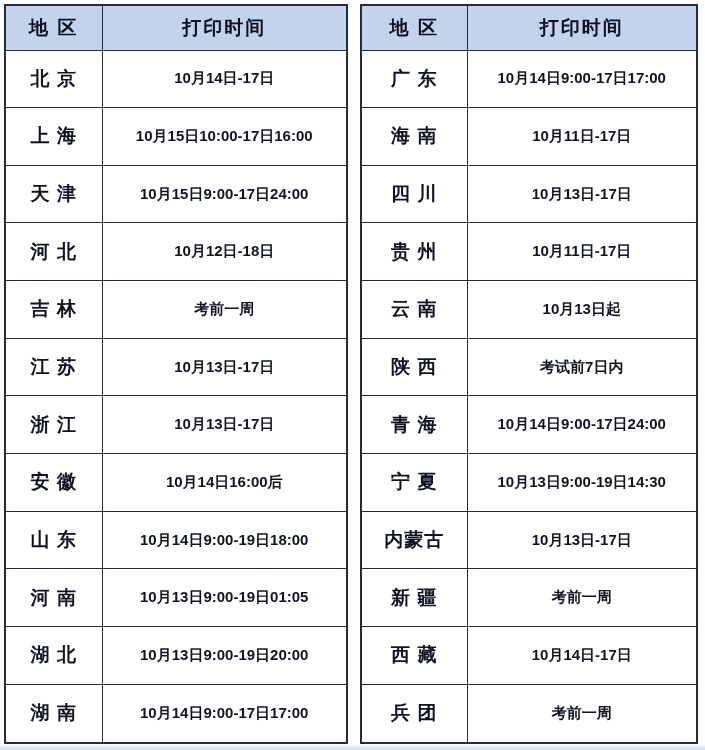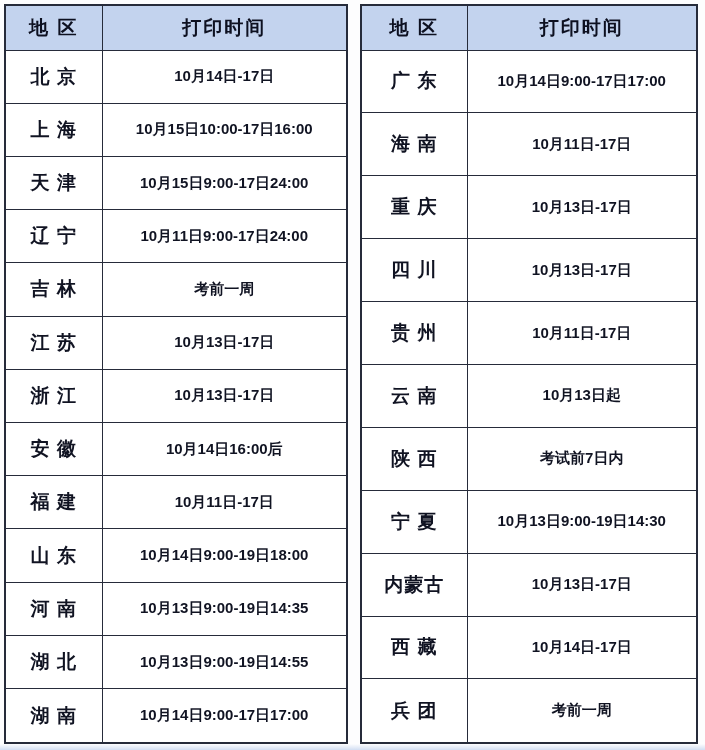--- a/index.html
+++ b/index.html
@@ -86,54 +86,50 @@
         </tr>
       <tr>
           <td class="region">上 海</td>
           <td class="time">10月15日10:00-17日16:00</td>
         </tr>
       <tr>
           <td class="region">天 津</td>
           <td class="time">10月15日9:00-17日24:00</td>
         </tr>
       <tr>
-          <td class="region">辽 宁</td>
-          <td class="time">10月11日9:00-17日24:00</td>
+          <td class="region">河 北</td>
+          <td class="time">10月12日-18日</td>
         </tr>
       <tr>
           <td class="region">吉 林</td>
           <td class="time">考前一周</td>
         </tr>
       <tr>
           <td class="region">江 苏</td>
           <td class="time">10月13日-17日</td>
         </tr>
       <tr>
           <td class="region">浙 江</td>
           <td class="time">10月13日-17日</td>
         </tr>
       <tr>
           <td class="region">安 徽</td>
           <td class="time">10月14日16:00后</td>
         </tr>
       <tr>
-          <td class="region">福 建</td>
-          <td class="time">10月11日-17日</td>
-        </tr>
-      <tr>
           <td class="region">山 东</td>
           <td class="time">10月14日9:00-19日18:00</td>
         </tr>
       <tr>
           <td class="region">河 南</td>
-          <td class="time">10月13日9:00-19日14:35</td>
+          <td class="time">10月13日9:00-19日01:05</td>
         </tr>
       <tr>
           <td class="region">湖 北</td>
-          <td class="time">10月13日9:00-19日14:55</td>
+          <td class="time">10月13日9:00-19日20:00</td>
         </tr>
       <tr>
           <td class="region">湖 南</td>
           <td class="time">10月14日9:00-17日17:00</td>
         </tr>
     </tbody>
   </table>
 
   <table class="print-table" id="right-table">
     <colgroup>
@@ -149,48 +145,52 @@
     <tbody>
       <tr>
           <td class="region">广 东</td>
           <td class="time">10月14日9:00-17日17:00</td>
         </tr>
       <tr>
           <td class="region">海 南</td>
           <td class="time">10月11日-17日</td>
         </tr>
       <tr>
-          <td class="region">重 庆</td>
-          <td class="time">10月13日-17日</td>
-        </tr>
-      <tr>
           <td class="region">四 川</td>
           <td class="time">10月13日-17日</td>
         </tr>
       <tr>
           <td class="region">贵 州</td>
           <td class="time">10月11日-17日</td>
         </tr>
       <tr>
           <td class="region">云 南</td>
           <td class="time">10月13日起</td>
         </tr>
       <tr>
           <td class="region">陕 西</td>
           <td class="time">考试前7日内</td>
         </tr>
       <tr>
+          <td class="region">青 海</td>
+          <td class="time">10月14日9:00-17日24:00</td>
+        </tr>
+      <tr>
           <td class="region">宁 夏</td>
           <td class="time">10月13日9:00-19日14:30</td>
         </tr>
       <tr>
           <td class="region">内蒙古</td>
           <td class="time">10月13日-17日</td>
         </tr>
       <tr>
+          <td class="region">新 疆</td>
+          <td class="time">考前一周</td>
+        </tr>
+      <tr>
           <td class="region">西 藏</td>
           <td class="time">10月14日-17日</td>
         </tr>
       <tr>
           <td class="region">兵 团</td>
           <td class="time">考前一周</td>
         </tr>
     </tbody>
   </table>
 

